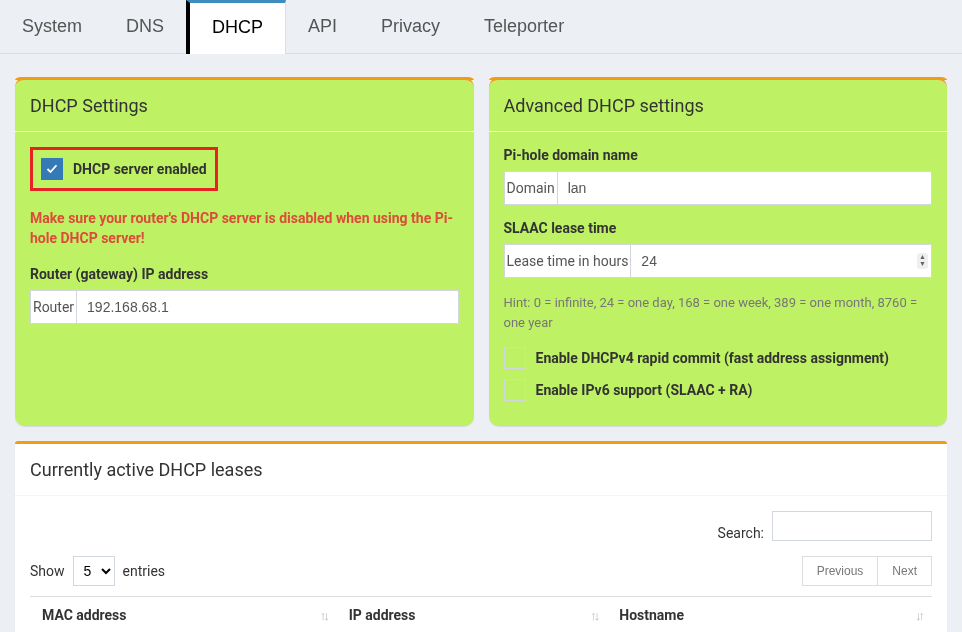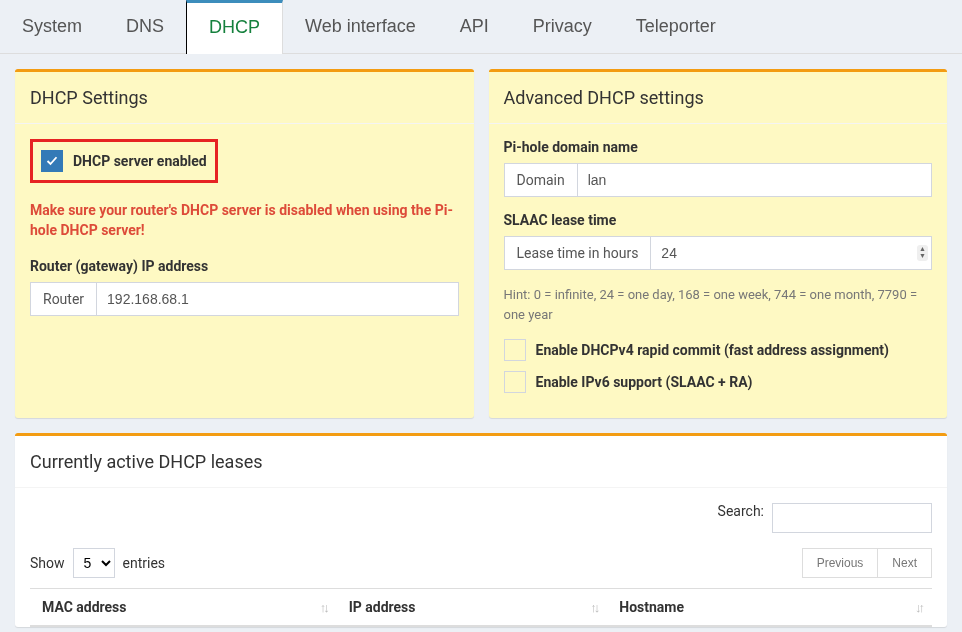--- a/index.html
+++ b/index.html
@@ -21,40 +21,41 @@
     .tab {
       padding: 16px 22px;
       color: #555;
       cursor: pointer;
       background: transparent;
       border: none;
       font-size: 18px;
     }
     .tab.active {
       background: #fff;
-      color: #15803d;
+      color: #000000;
       border-top: 3px solid #3c8dbc;
       padding-top: 13px;
-      border-left: 1px solid #000000;
+      border-left: 4px solid #000000;
       border-right: 1px solid #ddd;
       margin-bottom: -1px;
     }
     .content {
       padding: 15px;
       display: flex;
       gap: 15px;
     }
     .card {
-      background: #fef9c3;
+      background: #bef264;
       flex: 1;
       border-top: 3px solid #f39c12;
-      border-radius: 3px;
+      border-radius: 10px;
       box-shadow: 0 1px 1px rgba(0,0,0,.1);
       background-clip: padding-box;
       position: relative;
+      margin-top: 8px;
     }
     .card::before {
       content: '';
       position: absolute;
       top: -3px;
       left: 0;
       right: 0;
       height: 3px;
       background: #f39c12;
       border-radius: 12px 12px 0 0 / 6px 6px 0 0;
@@ -125,21 +126,21 @@
       display: flex;
       gap: 18px;
     }
     .input-group {
       display: flex;
       flex: 1;
     }
     .input-addon {
       background: #fff;
       border: 1px solid #d2d6de;
-      padding: 8px 12px;
+      padding: 8px 2px;
       color: #555;
       border-right: none;
       display: flex;
       align-items: center;
       white-space: nowrap;
     }
     .input-field {
       flex: 1;
       border: 1px solid #d2d6de;
       padding: 8px 10px;
@@ -172,21 +173,21 @@
       left: 0;
       right: 0;
       height: 3px;
       background: #f39c12;
       border-radius: 12px 12px 0 0 / 6px 6px 0 0;
     }
     .leases-controls {
       padding: 15px;
       display: flex;
       justify-content: flex-end;
-      align-items: flex-start;
+      align-items: flex-end;
       margin-left: 26px;
     }
     .search-label { margin-right: 8px; font-weight: 400; }
     .search-input {
       border: 1px solid #d2d6de;
       padding: 6px 8px;
       width: 160px;
       font-size: 14px;
     }
     .leases-mid {
@@ -253,21 +254,20 @@
     }
     .spinner-btns span { font-size: 7px; line-height: 7px; color: #666; cursor: pointer; }
   </style>
 </head>
 <body>
 
 <div class="tabs">
   <button class="tab">System</button>
   <button class="tab">DNS</button>
   <button class="tab active">DHCP</button>
-  <button class="tab">Web interface</button>
   <button class="tab">API</button>
   <button class="tab">Privacy</button>
   <button class="tab">Teleporter</button>
 </div>
 
 <div class="content">
   <div class="card">
     <div class="card-header">
       <div class="card-title">DHCP Settings</div>
     </div>
@@ -309,21 +309,21 @@
           <span class="input-addon">Lease time in hours</span>
           <div class="spinner-wrap">
             <input class="input-field" value="24" style="">
             <div class="spinner-btns">
               <span>▲</span>
               <span>▼</span>
             </div>
           </div>
         </div>
       </div>
-      <div class="hint">Hint: 0 = infinite, 24 = one day, 168 = one week, 744 = one month, 7790 = one year</div>
+      <div class="hint">Hint: 0 = infinite, 24 = one day, 168 = one week, 389 = one month, 8760 = one year</div>
       <div class="checkbox-row indented">
         <span class="chk"></span>
         <span class="label-bold">Enable DHCPv4 rapid commit (fast address assignment)</span>
       </div>
       <div class="checkbox-row indented">
         <span class="chk"></span>
         <span class="label-bold">Enable IPv6 support (SLAAC + RA)</span>
       </div>
     </div>
   </div>

